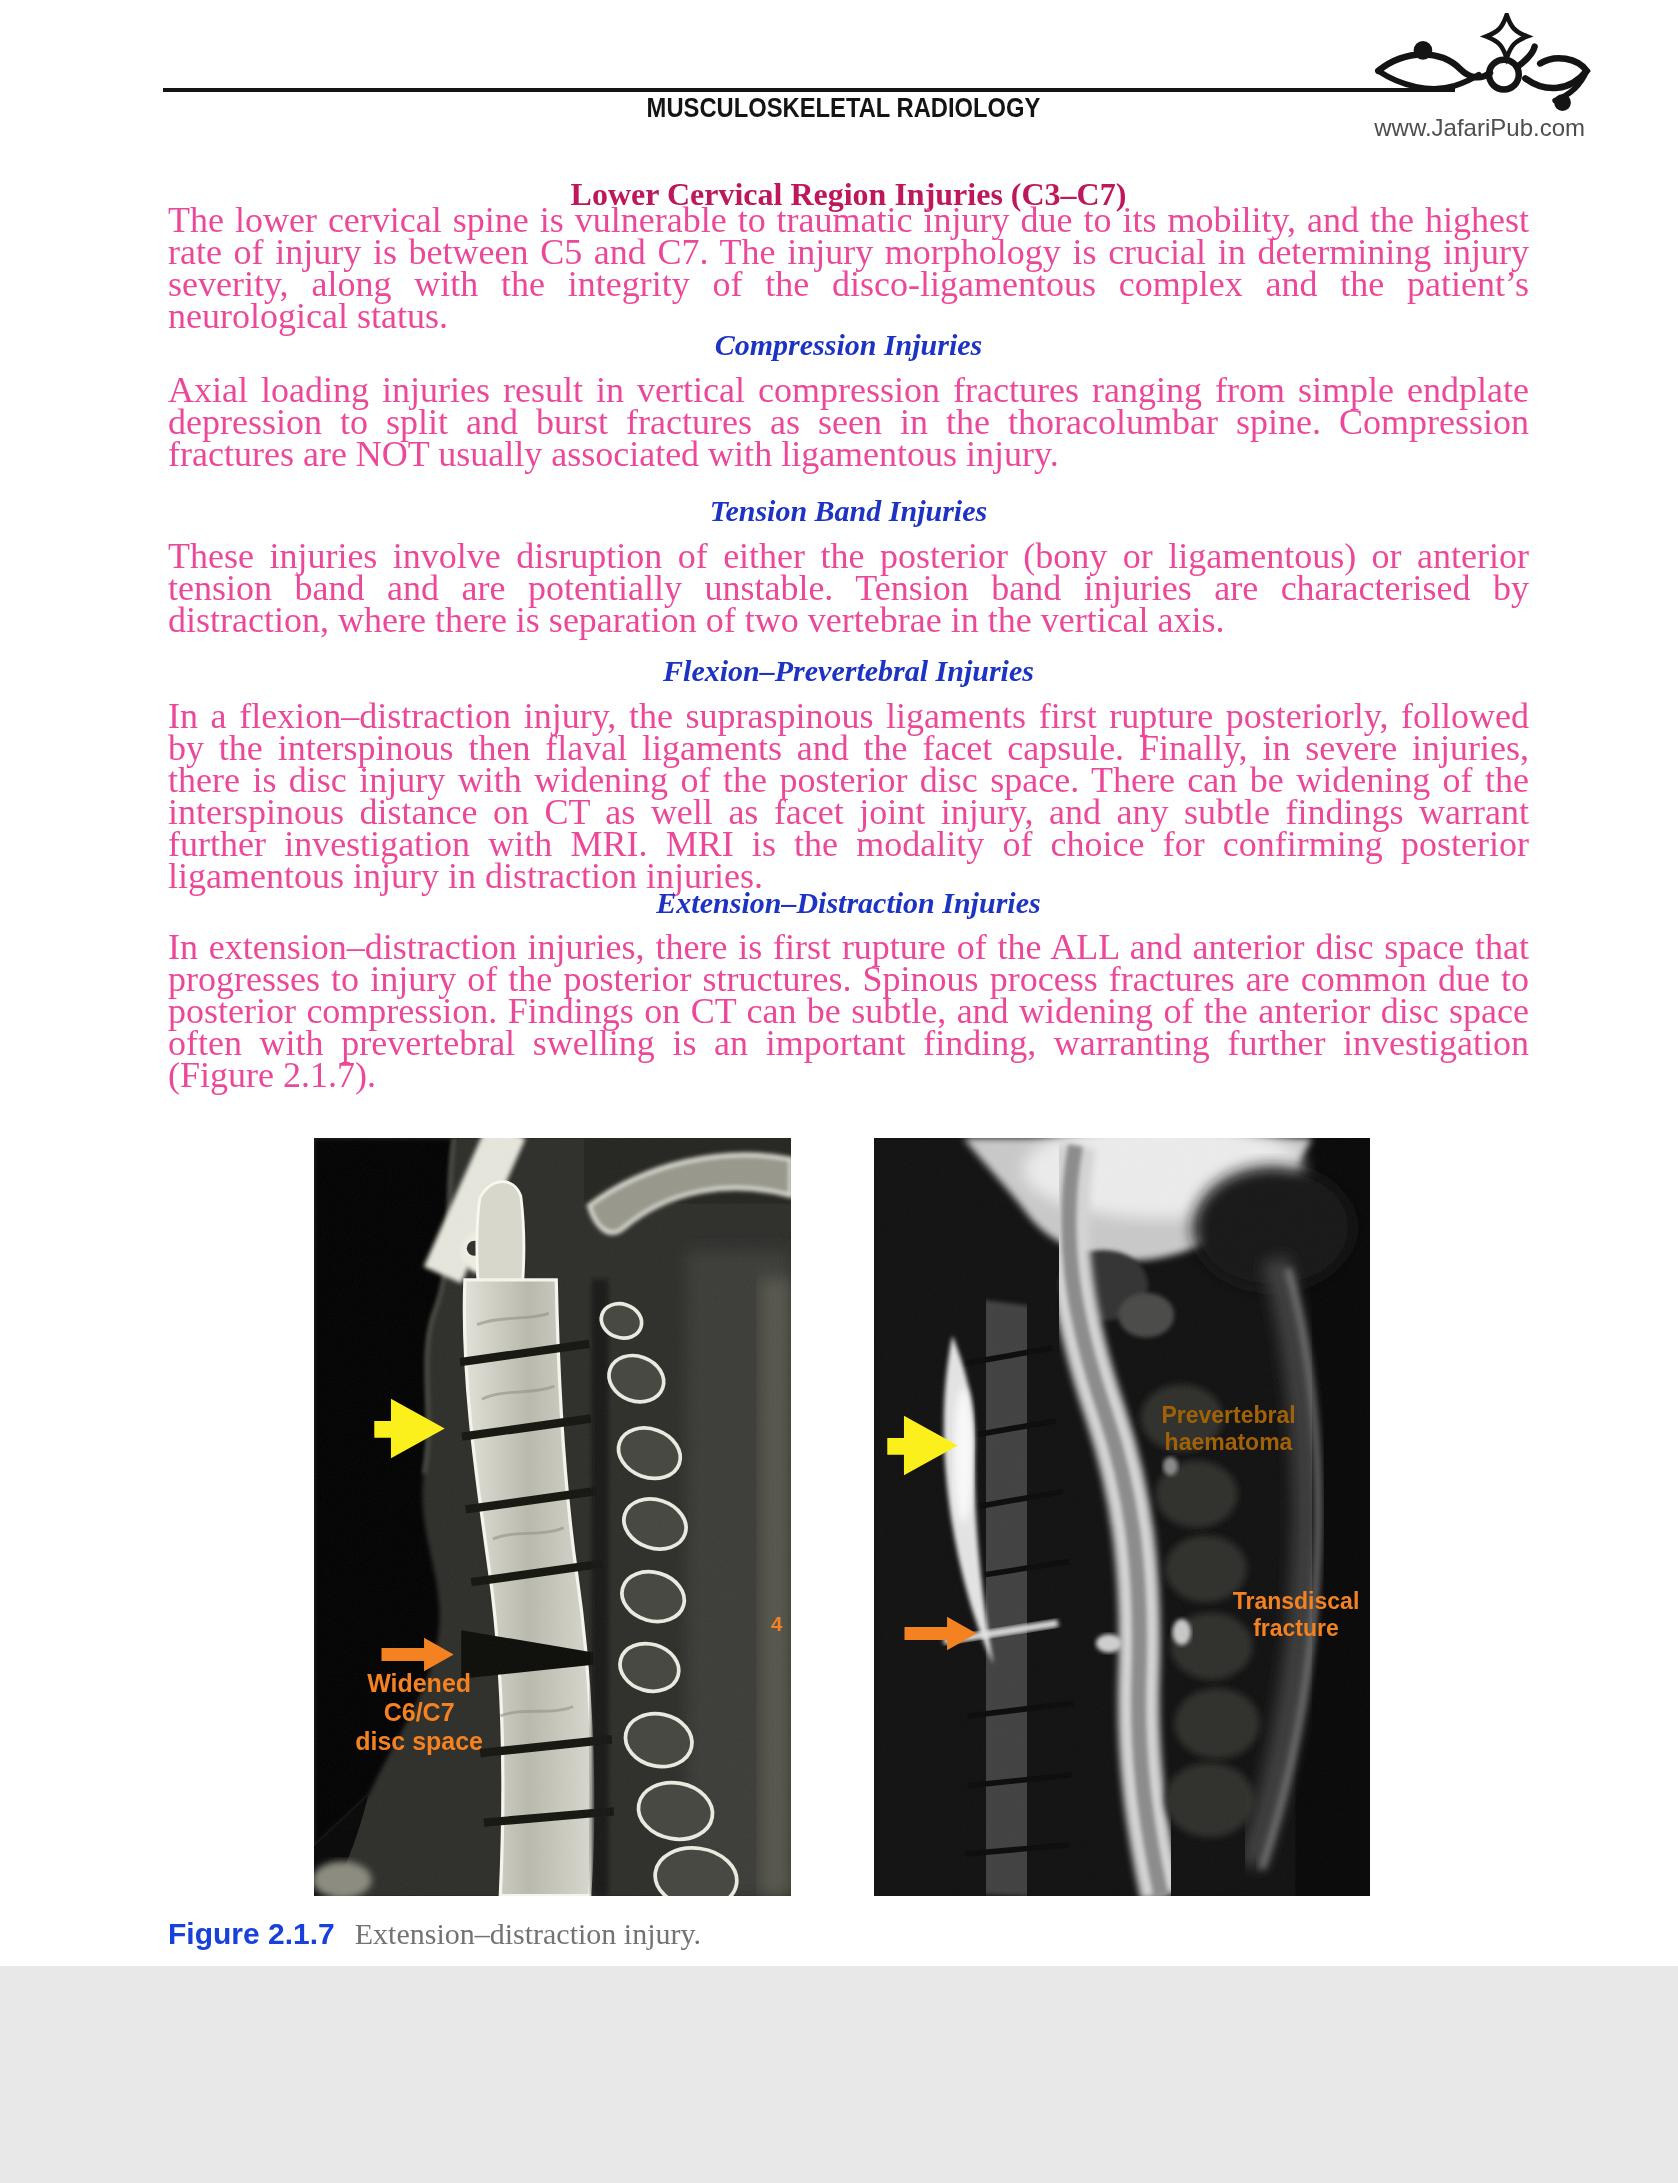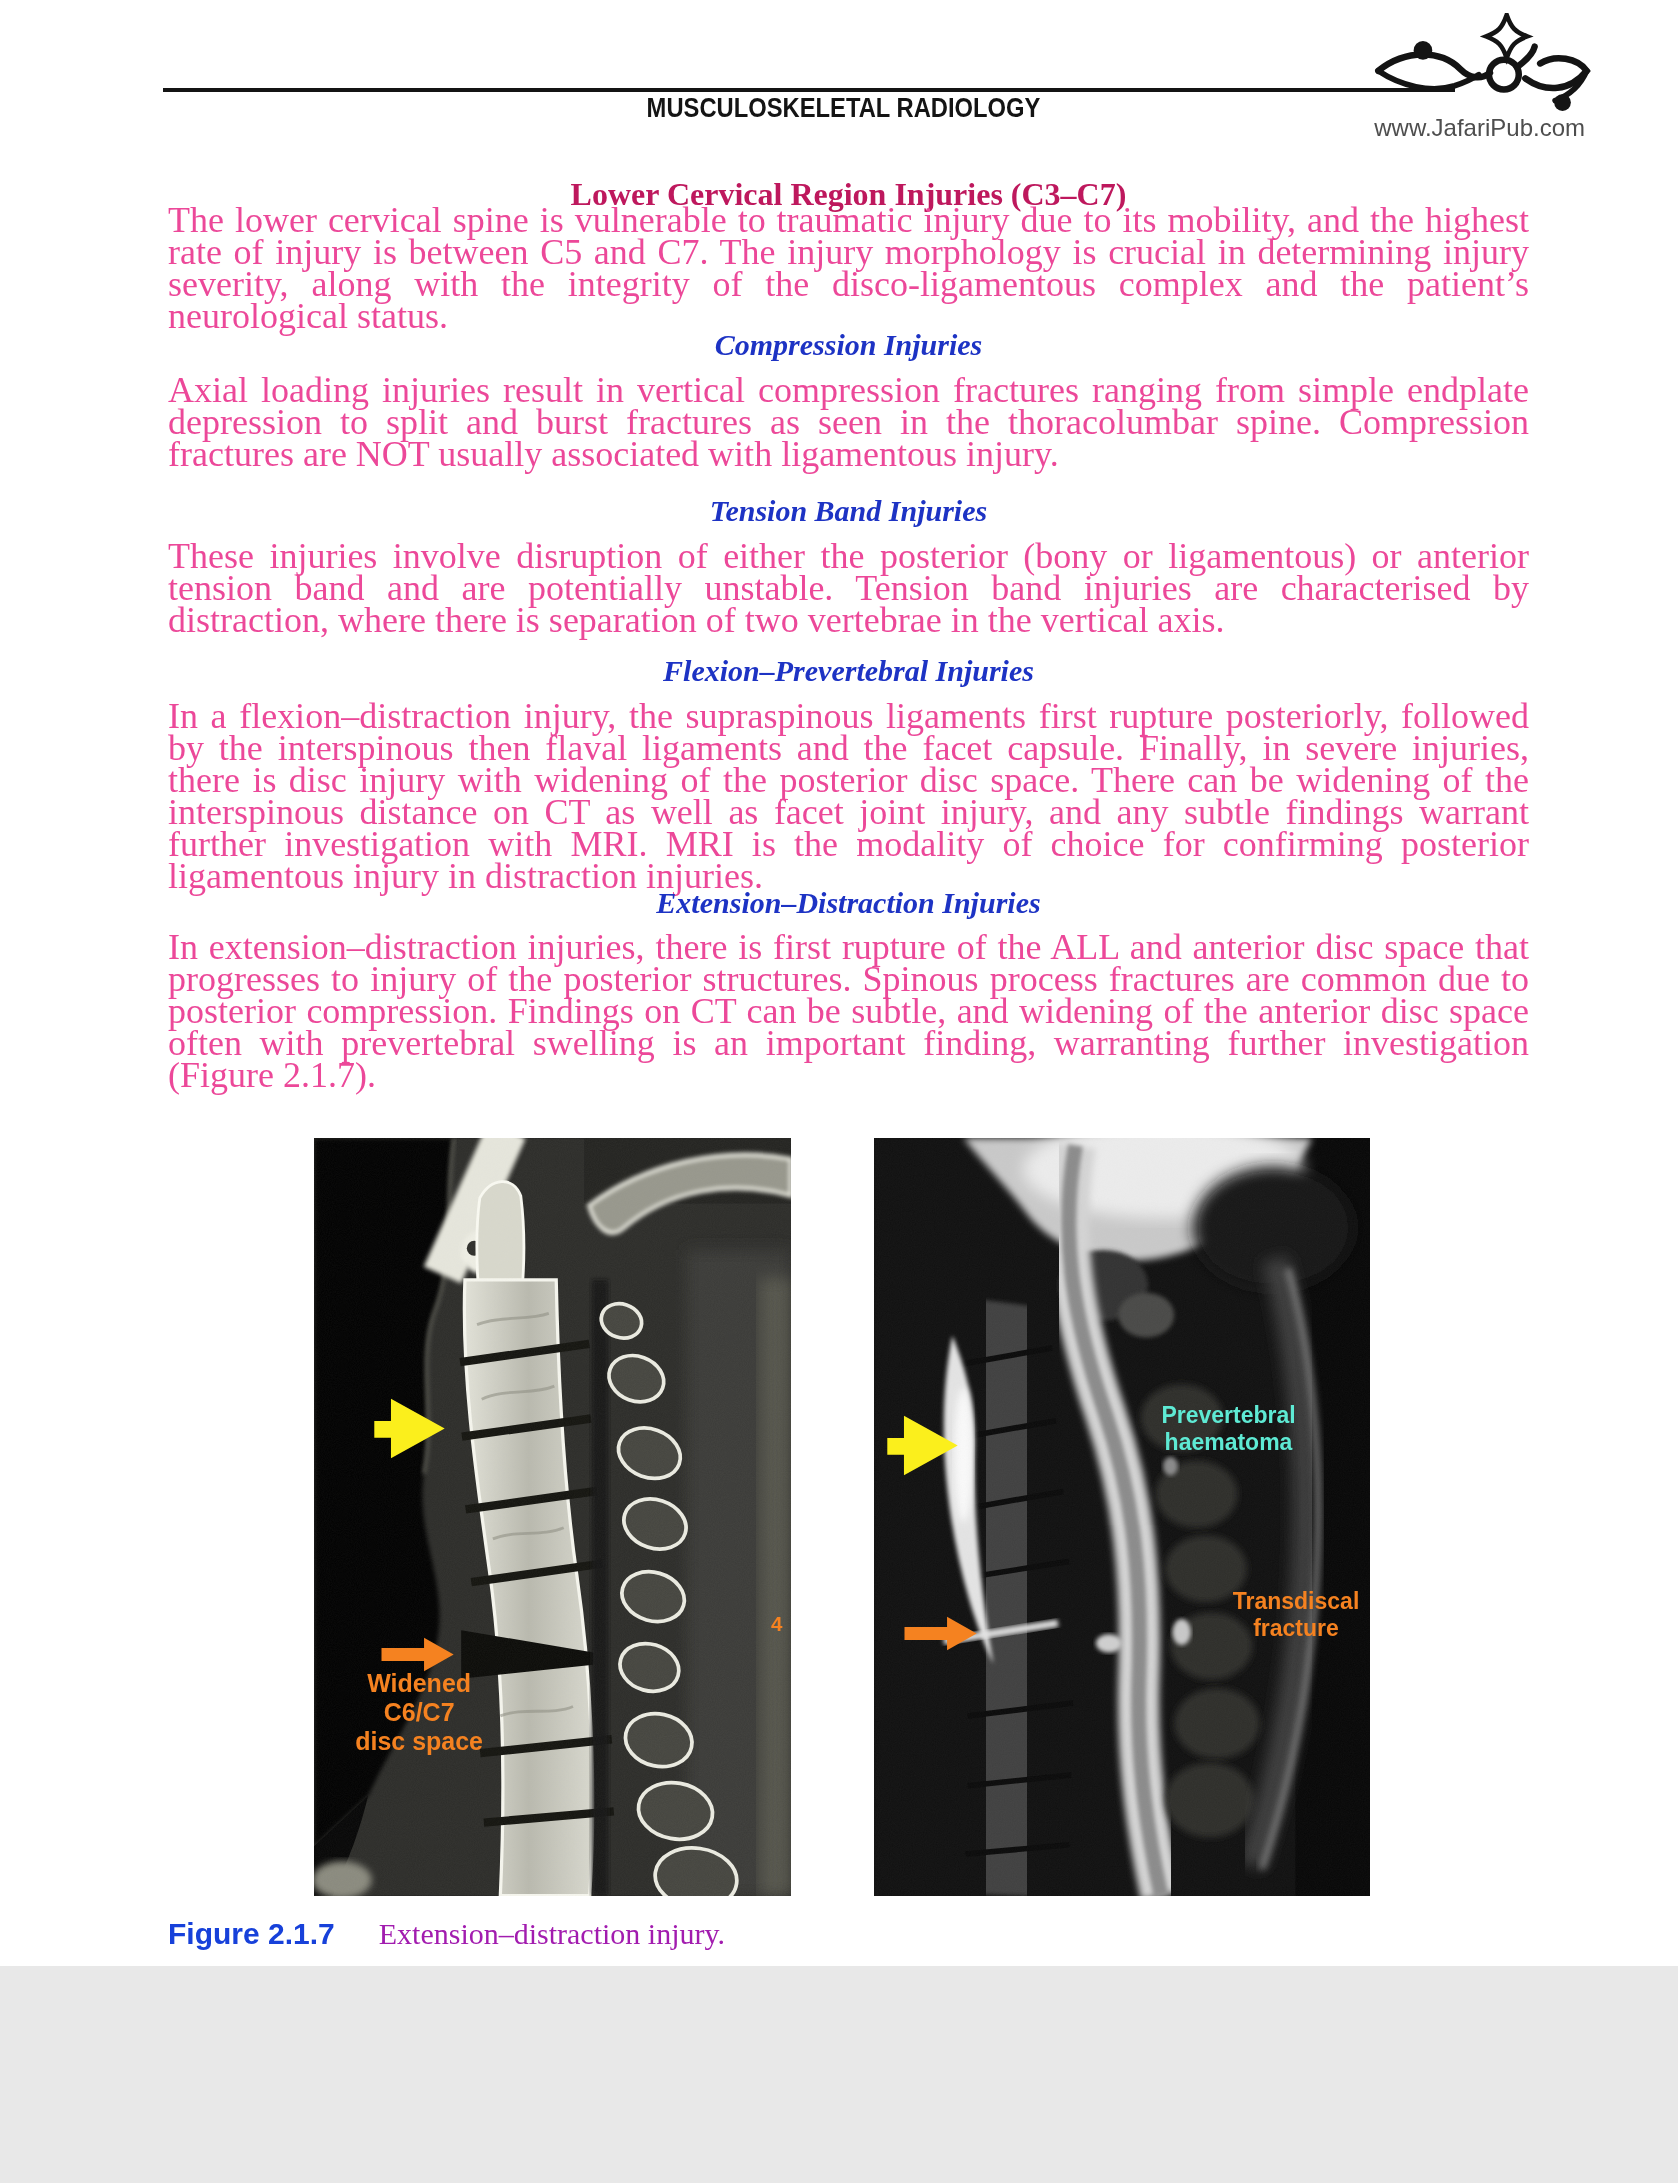--- a/index.html
+++ b/index.html
@@ -41,35 +41,35 @@
   .h-tension{top:494px;}      .par-tension{top:540px;}
   .h-flexion{top:654px;}      .par-flexion{top:700px;}
   .h-extension{top:886px;}    .par-extension{top:931px;}
   
   .panel{position:absolute;top:1138px;height:758px;overflow:hidden;background:#161616;}
   .panel-ct{left:314px;width:477px;}
   .panel-mri{left:874px;width:496px;}
   .panel svg.scan{position:absolute;left:0;top:0;}
   .ann{position:absolute;font-family:"Liberation Sans", sans-serif;font-weight:bold;text-align:center;}
   .ann-orange{color:#F58220;}
-  .ann-yellow{color:#5eead4;text-align:center;}
+  .ann-yellow{color:#a16207;text-align:center;}
   .ct-label{left:-1.9px;top:531px;width:214px;font-size:25px;line-height:29px;}
   .ct-corner-mark{left:457px;top:474px;font-size:20.5px;text-align:left;}
   .mri-label-haematoma{left:280px;top:264px;width:149px;font-size:23px;line-height:27px;}
   .mri-label-fracture{left:351px;top:450px;width:142px;font-size:23px;line-height:27px;}
   .arrowhead-yellow{position:absolute;width:75px;height:63px;}
   .arrow-orange{position:absolute;width:75px;height:37px;}
   .ct-arrowhead{left:58px;top:259px;}
   .ct-arrow{left:67px;top:498px;}
   .mri-arrowhead{left:11.2px;top:276px;}
   .mri-arrow{left:30px;top:477px;}
   
   .fig-caption{position:absolute;left:168px;top:1917px;width:1398px;font-size:30px;}
   .fig-label{font-family:"Liberation Sans", sans-serif;font-weight:bold;color:#1741da;}
-  .fig-text{color:#a21caf;margin-left:44px;}
+  .fig-text{color:#737373;margin-left:20px;}
   .page-number{position:absolute;left:167px;top:2060px;font-weight:bold;font-size:38px;color:#8b5cf6;margin-left:48px;}
 </style>
 </head>
 <body>
 
 <div class="page">
 
   <div class="header-rule"></div>
   <div class="running-title">MUSCULOSKELETAL RADIOLOGY</div>
 

